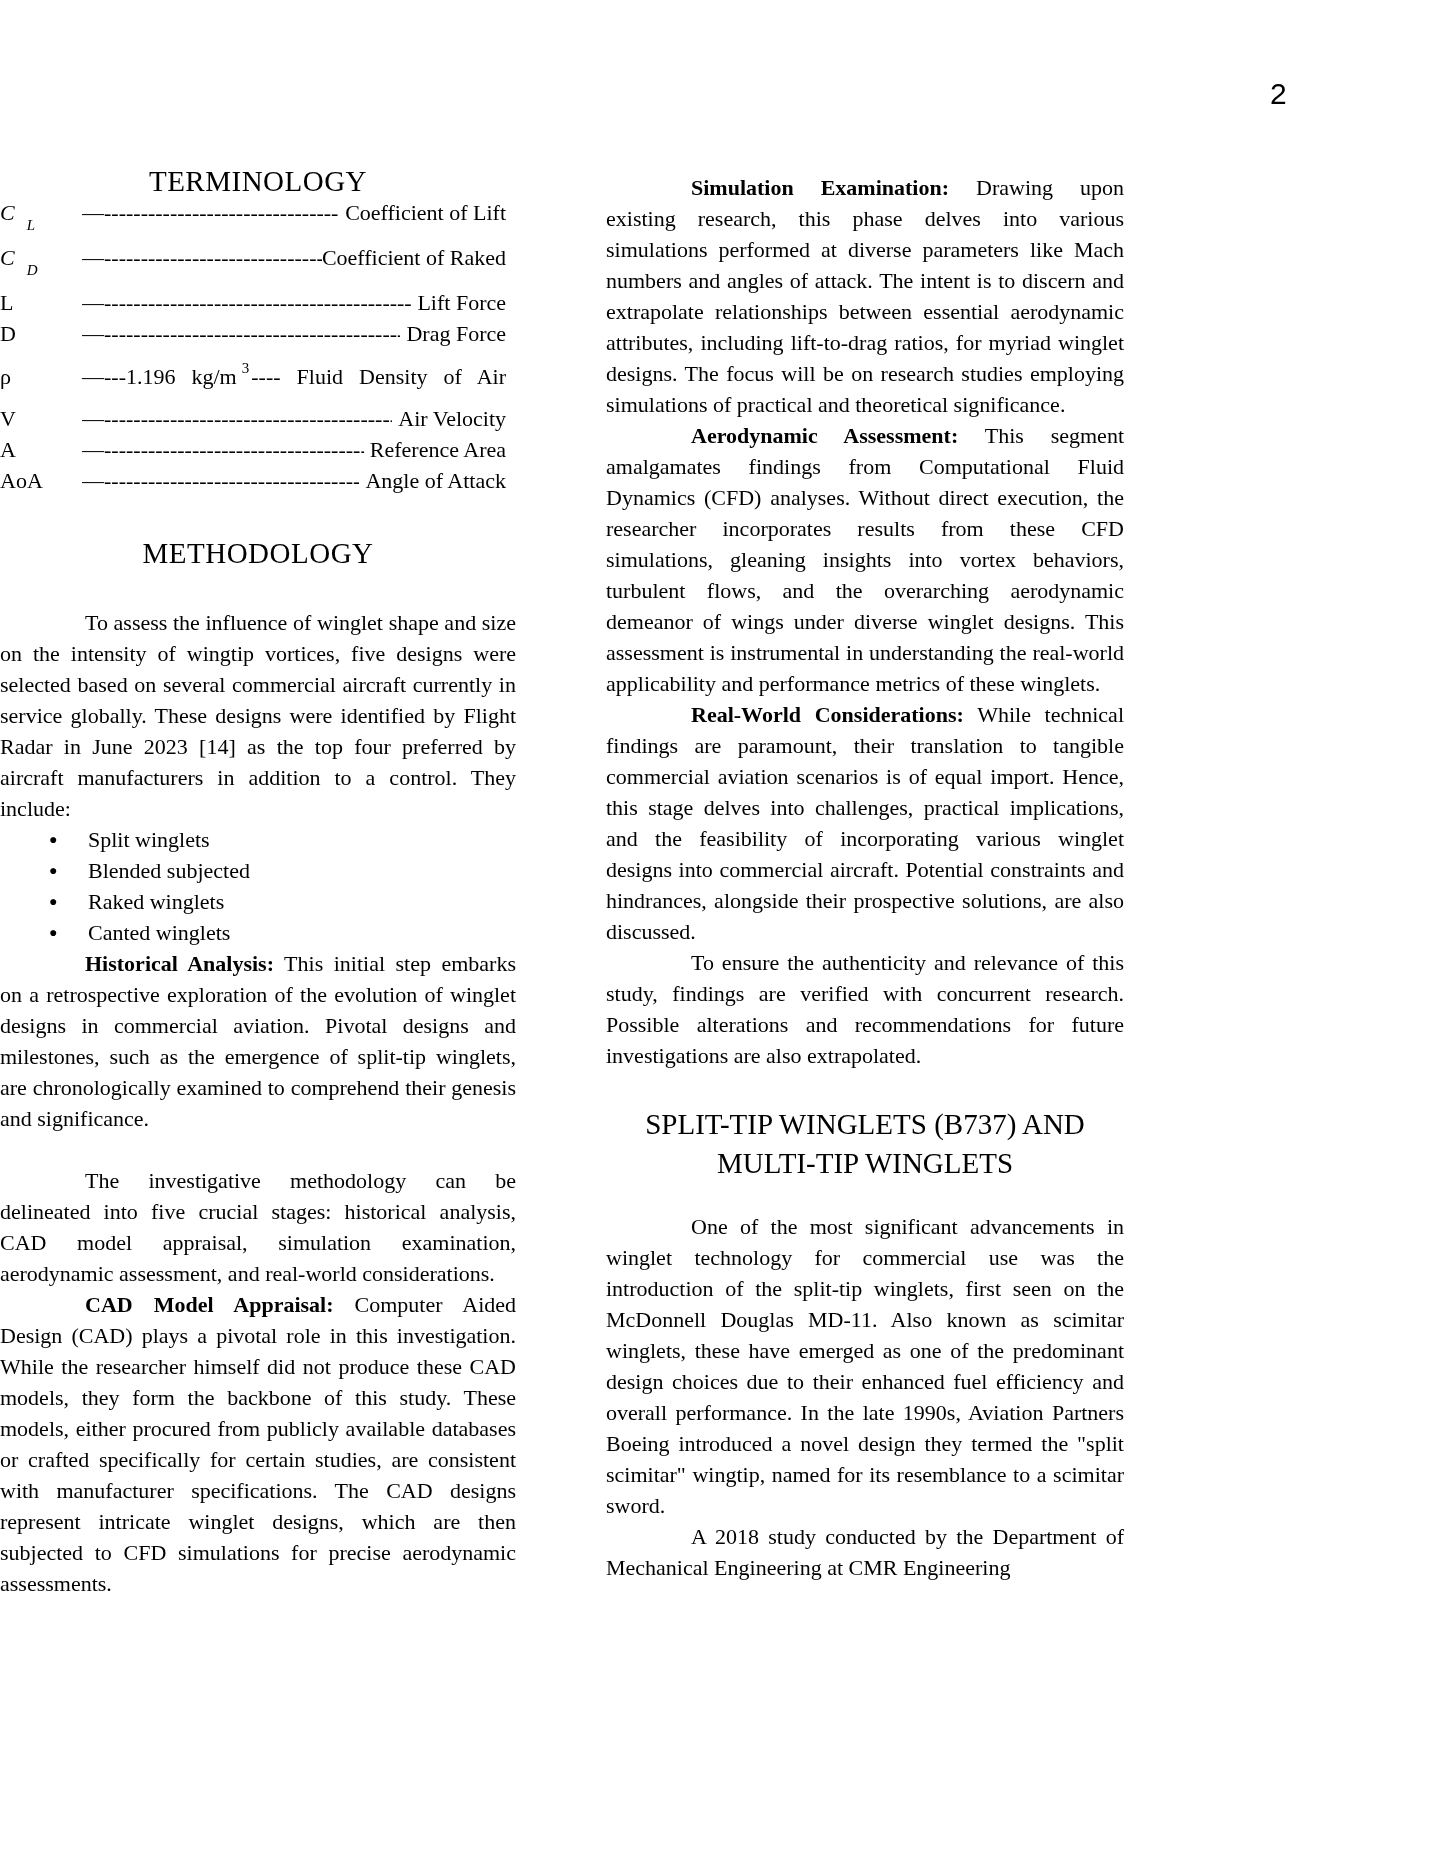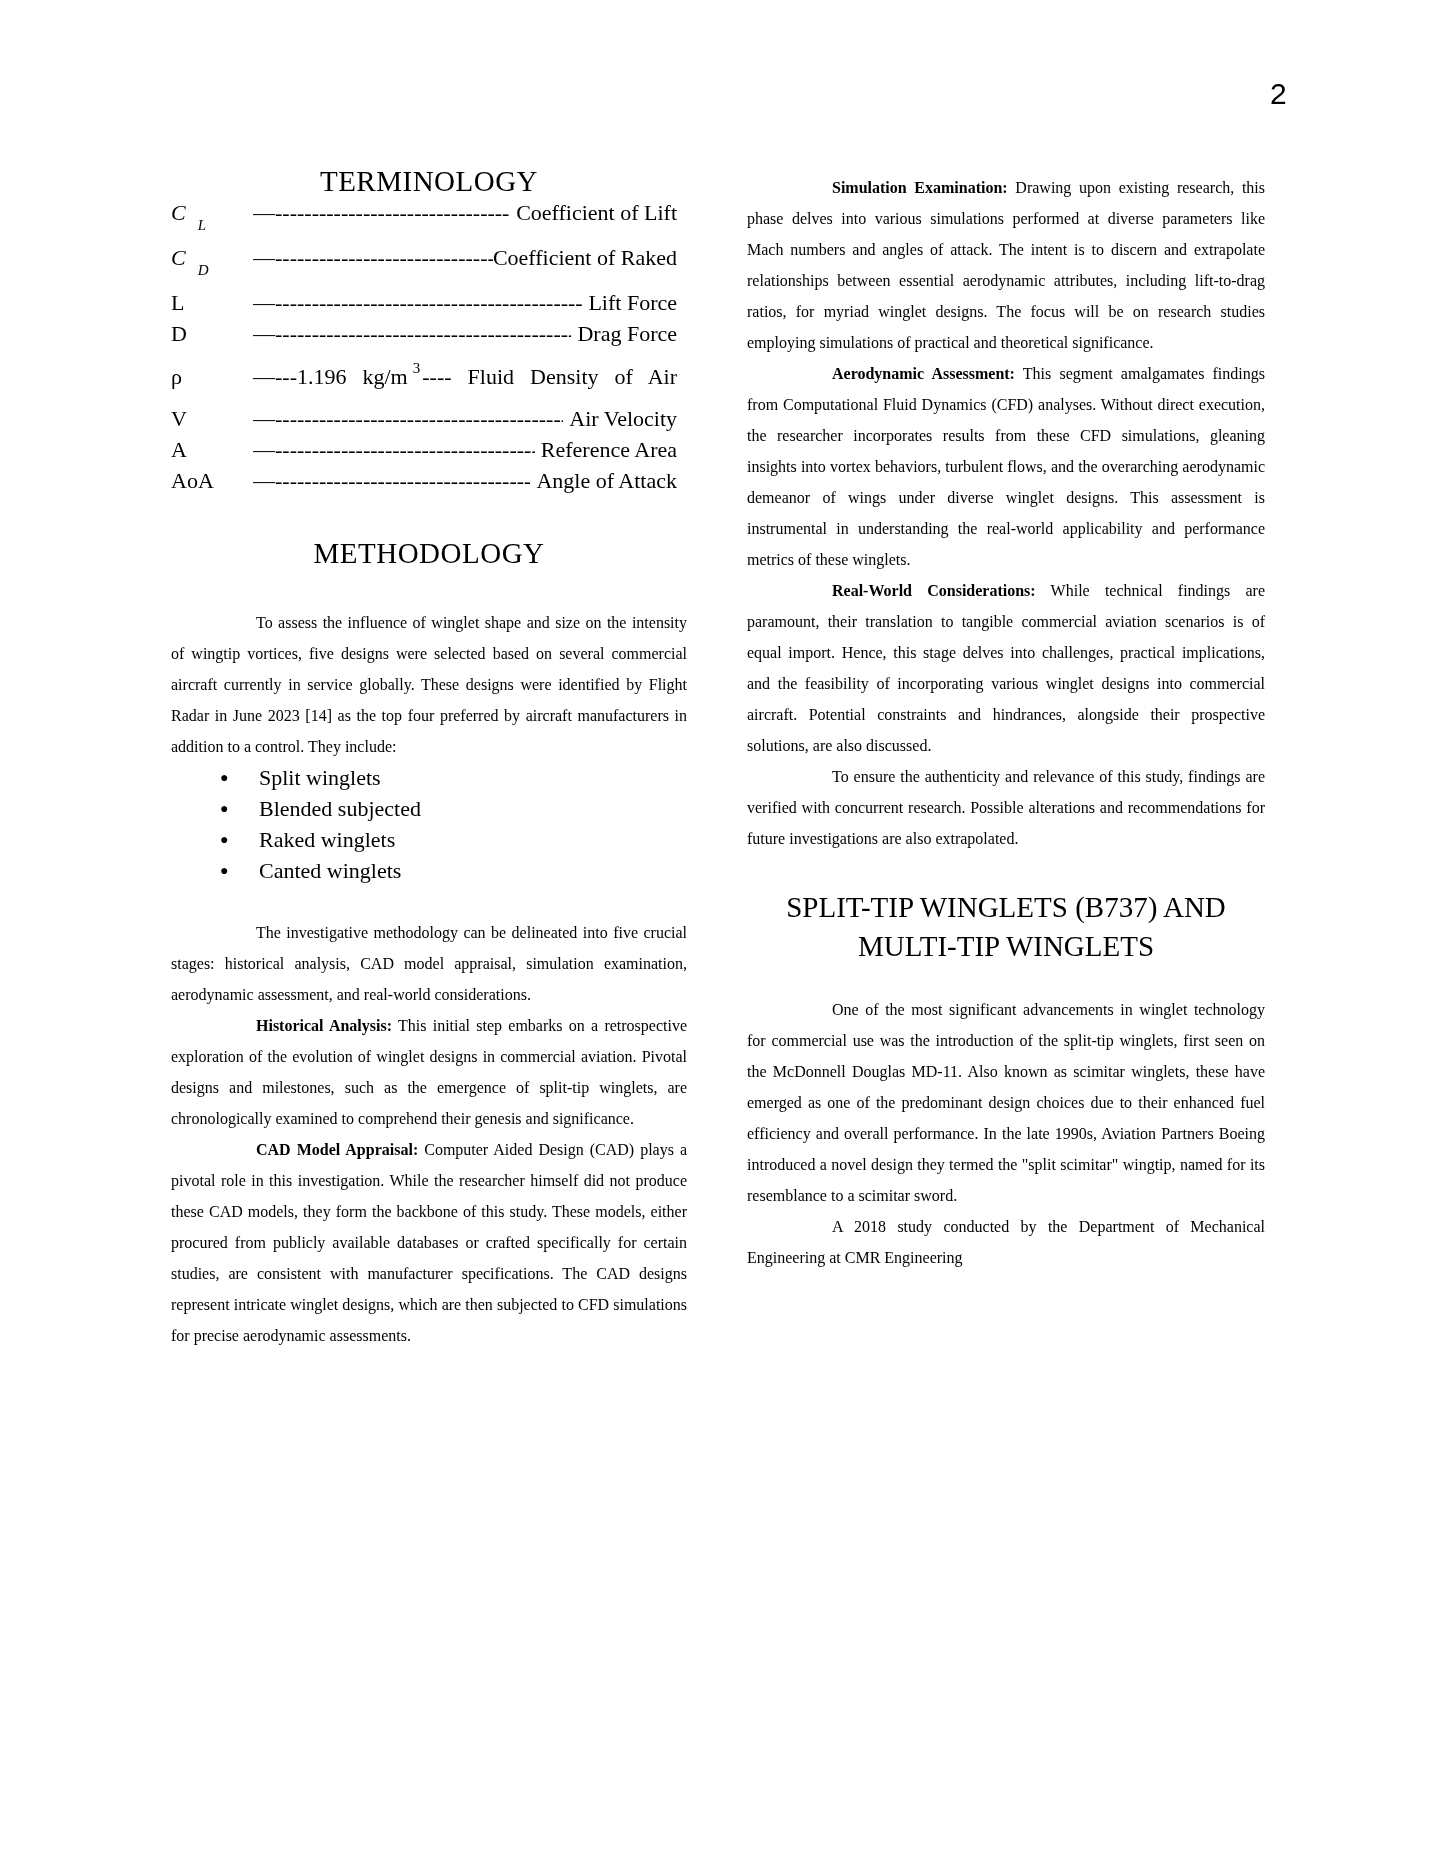--- a/index.html
+++ b/index.html
@@ -9,33 +9,33 @@
     background:#ffffff;
     font-family:"Liberation Serif", serif;
     color:#000;
     overflow:hidden;
   }
   .page-number {
     position:absolute; top:78px; left:1270px;
     font-family:"Liberation Sans", sans-serif;
     font-size:30px; line-height:32px;
   }
-  .columns { display:flex; padding-left:171px; padding-right:162px; gap:60px; }
+  .columns { display:flex; padding-right:162px; gap:90px; }
   .col { box-sizing:border-box; }
   .col-left  { width:516px; padding-top:166px; }
   .col-right { width:518px; padding-top:172px; }
 
   .section-title {
     font-size:29px; font-weight:normal; text-align:center;
     line-height:31px; margin:0; letter-spacing:0.5px;
   }
   .methodology-title { margin-top:42px; }
 
   .body-p {
-    font-size:16px; line-height:31px; text-align:justify;
+    font-size:22px; line-height:31px; text-align:justify;
     margin:0;
   }
   .indent { text-indent:85px; }
   .mt-para { margin-top:38px; }
   .mt-line { margin-top:31px; }
 
   
   .term-table { padding-right:10px; font-size:22px; }
   .term-row { display:flex; align-items:baseline; line-height:31px; }
   .row-sub { margin-bottom:11px; }
@@ -135,23 +135,23 @@
 
       <p class="body-p indent mt-para">To assess the influence of winglet shape and size on the intensity of wingtip vortices, five designs were selected based on several commercial aircraft currently in service globally. These designs were identified by Flight Radar in June 2023 [14] as the top four preferred by aircraft manufacturers in addition to a control. They include:</p>
 
       <ul class="bullets">
         <li><span class="bullet-dot">●</span><span>Split winglets</span></li>
         <li><span class="bullet-dot">●</span><span>Blended subjected</span></li>
         <li><span class="bullet-dot">●</span><span>Raked winglets</span></li>
         <li><span class="bullet-dot">●</span><span style="">Canted winglets</span></li>
       </ul>
 
+      <p class="body-p indent"><b>Historical Analysis:</b> <span>This initial step embarks on a retrospective exploration of the evolution of winglet designs in commercial aviation. Pivotal designs and milestones, such as the emergence of split-tip winglets, are chronologically examined to comprehend their genesis and significance.</span></p>
+
       <p class="body-p indent mt-line">The investigative methodology can be delineated into five crucial stages: historical analysis, CAD model appraisal, simulation examination, aerodynamic assessment, and real-world considerations.</p>
-
-      <p class="body-p indent"><b>Historical Analysis:</b> <span>This initial step embarks on a retrospective exploration of the evolution of winglet designs in commercial aviation. Pivotal designs and milestones, such as the emergence of split-tip winglets, are chronologically examined to comprehend their genesis and significance.</span></p>
 
       <p class="body-p indent"><b>CAD Model Appraisal:</b> <span>Computer Aided Design (CAD) plays a pivotal role in this investigation. While the researcher himself did not produce these CAD models, they form the backbone of this study. These models, either procured from publicly available databases or crafted specifically for certain studies, are consistent with manufacturer specifications. The CAD designs represent intricate winglet designs, which are then subjected to CFD simulations for precise aerodynamic assessments.</span></p>
 
     </div>
 
     <div class="col col-right">
 
       <p class="body-p indent"><b>Simulation Examination:</b> <span>Drawing upon existing research, this phase delves into various simulations performed at diverse parameters like Mach numbers and angles of attack. The intent is to discern and extrapolate relationships between essential aerodynamic attributes, including lift-to-drag ratios, for myriad winglet designs. The focus will be on research studies employing simulations of practical and theoretical significance.</span></p>
 
       <p class="body-p indent"><b>Aerodynamic Assessment:</b> <span>This segment amalgamates findings from Computational Fluid Dynamics (CFD) analyses. Without direct execution, the researcher incorporates results from these CFD simulations, gleaning insights into vortex behaviors, turbulent flows, and the overarching aerodynamic demeanor of wings under diverse winglet designs. This assessment is instrumental in understanding the real-world applicability and performance metrics of these winglets.</span></p>

